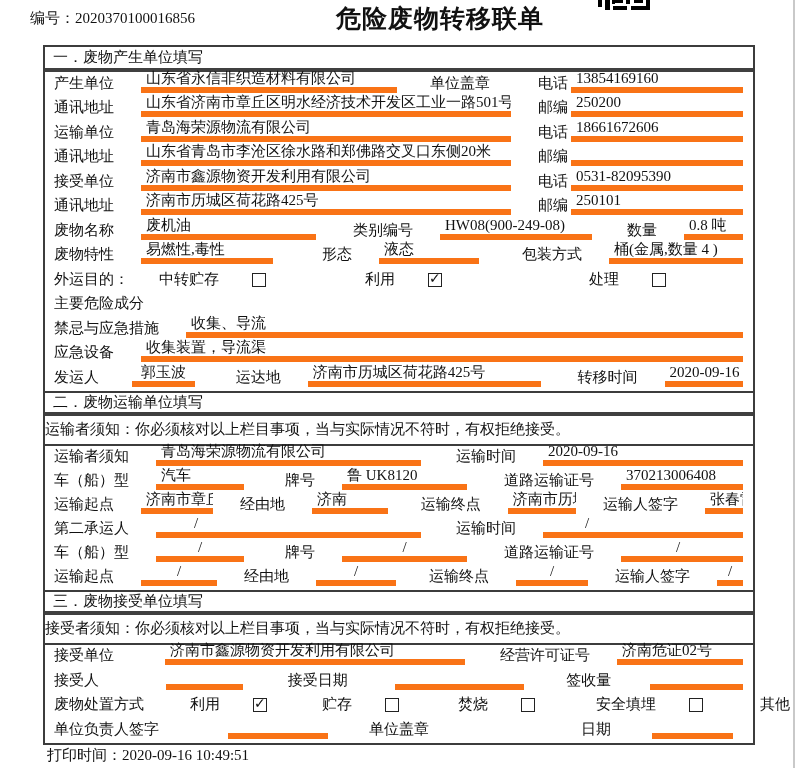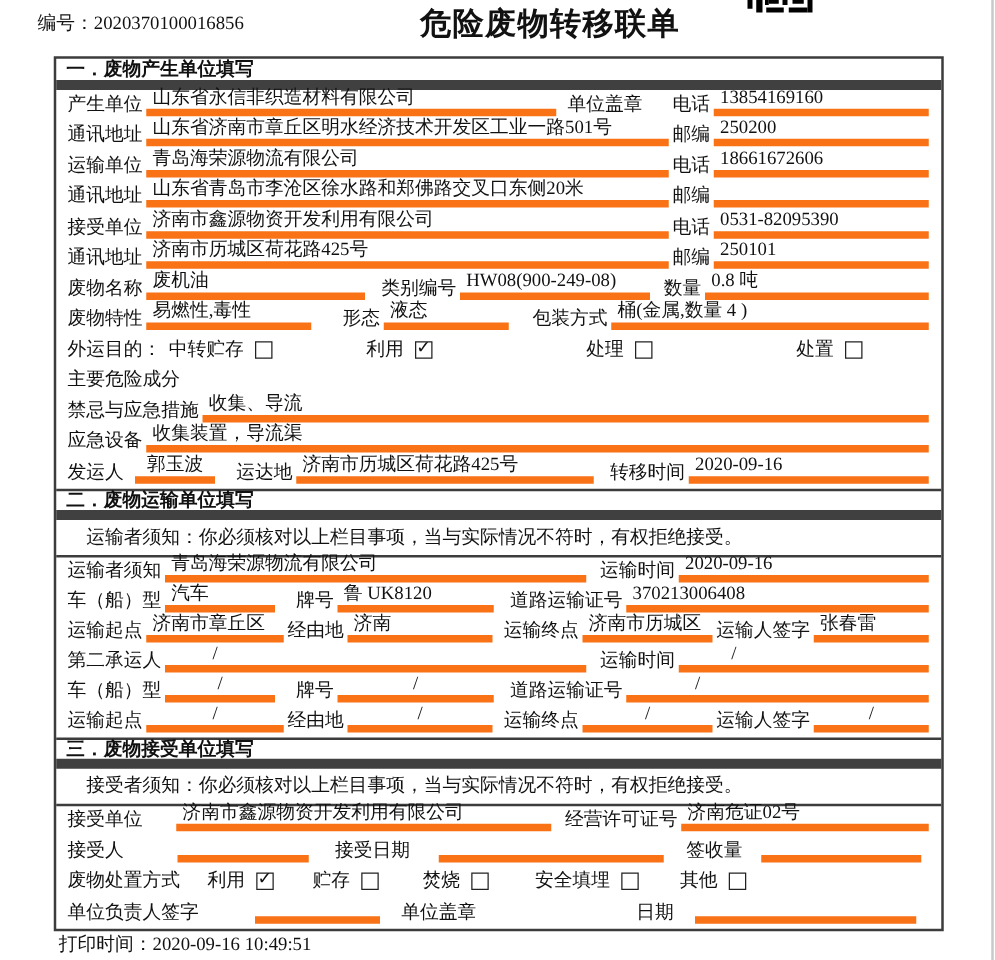--- a/index.html
+++ b/index.html
@@ -8,24 +8,24 @@
     font-family:"Liberation Serif","DejaVu Serif",serif;color:#111;font-size:15px;
   }
   .page-edge{position:absolute;right:1px;top:0;height:768px;width:2px;background:#c9c9c9;}
   
   .doc-number{position:absolute;left:30px;top:9px;white-space:nowrap;}
   .form-title{position:absolute;left:336px;top:2px;font-size:25px;font-weight:bold;letter-spacing:1px;white-space:nowrap;}
   .qr{position:absolute;left:598px;top:0;width:52px;height:10px;}
   .qr i{position:absolute;background:#000;}
   
   .form{position:absolute;left:43px;top:45px;width:712px;border:2px solid #3c3c3c;background:#fff;box-sizing:border-box;}
-  .sec-h{height:25px;display:flex;align-items:center;padding:0 8px;font-weight:bold;border-bottom:8px solid #404040;box-sizing:border-box;}
+  .sec-h{height:25px;display:flex;align-items:center;padding:0 8px;font-weight:normal;border-bottom:4px solid #404040;box-sizing:border-box;}
   .sec-h.bt{border-top:2px solid #3c3c3c;}
-  .note{height:30px;display:flex;align-items:center;padding:0 24px;border-bottom:2px solid #3c3c3c;box-sizing:border-box;}
-  .row{display:flex;align-items:flex-end;padding:0 10px 4px 6px;box-sizing:border-box;}
+  .note{height:30px;display:flex;align-items:center;padding:0 0;border-bottom:2px solid #3c3c3c;box-sizing:border-box;}
+  .row{display:flex;align-items:flex-end;padding:0 10px 4px 6px;box-sizing:border-box;gap:24px;}
   .s1 .row{height:24.5px}
   .s2 .row{height:24px}
   .s3 .row{height:24.5px}
   .lbl{white-space:nowrap;padding:0 3px;flex:none;}
   .val{border-bottom:6px solid #f97316;padding:0 5px;white-space:nowrap;overflow:hidden;min-width:26px;box-sizing:border-box;line-height:1.2;}
   .grow{flex:1 1 auto;}
   .ctr{text-align:center;}
   .rg{display:flex;width:208px;flex:none;align-items:flex-end;}
   .cb{width:12px;height:12px;border:1.5px solid #222;display:inline-block;position:relative;margin:0 0 2px 6px;flex:none;box-sizing:content-box;}
   .cb.checked::after{content:"\2713";position:absolute;left:0;top:-4px;font-size:14px;font-family:"DejaVu Sans",sans-serif;}

